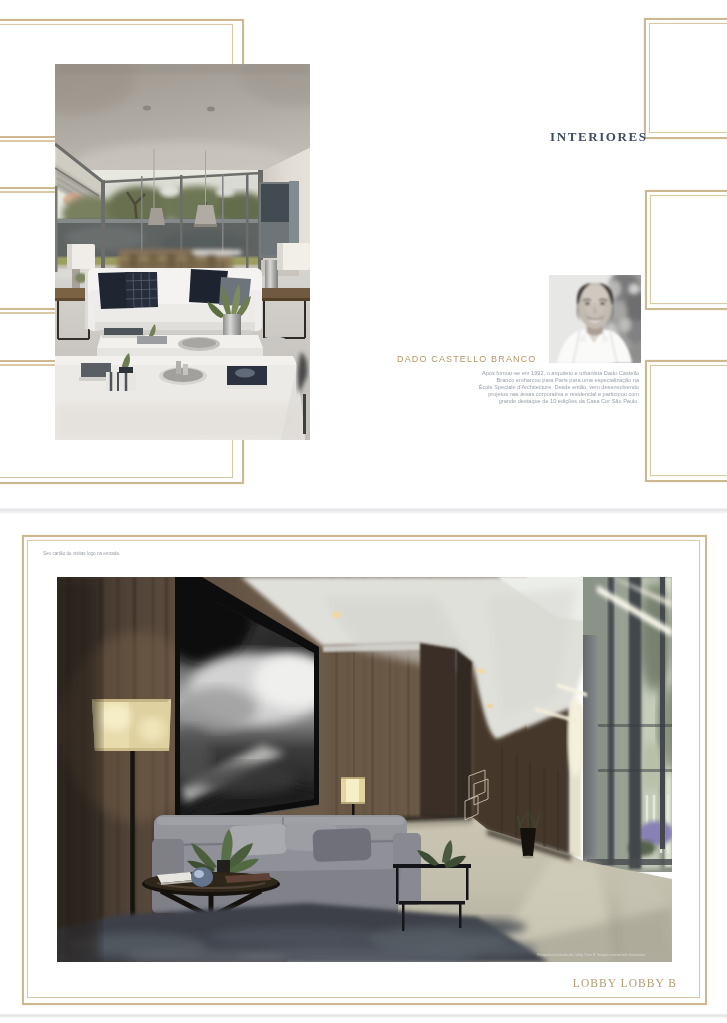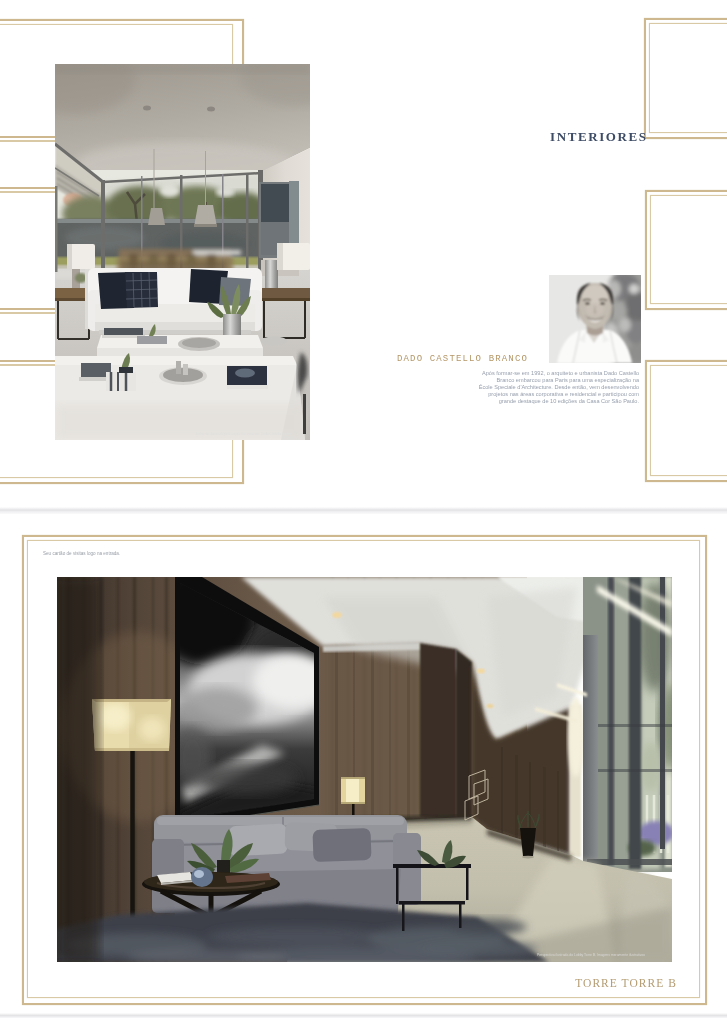--- a/index.html
+++ b/index.html
@@ -304,21 +304,21 @@
     <path d="M38,42.5 Q46,46.5 54,42.5 Q50,47.5 46,47.5 Q42,47.5 38,42.5 Z" fill="#e8e4de"></path>
     <path d="M38,42.5 Q46,47 54,42.5" stroke="#6e665e" stroke-width="1.1" fill="none"></path>
     <path d="M36,40 Q38,43 40,44 M56,40 Q54,43 52,44" stroke="#a89f94" stroke-width="0.9" fill="none"></path>
 
     <path d="M30,30 Q31,42 36,48 Q32,44 30,36 Z" fill="#a89f94" opacity="0.8"></path>
     <path d="M62,30 Q61,42 56,48 Q60,44 62,36 Z" fill="#a89f94" opacity="0.8"></path>
   </g>
 </svg>
 </div>
 
-<div class="abs" style="left:397px;top:354px;font-family:Liberation Mono, monospace;font-size:9px;letter-spacing:1.15px;color:#b49767;">DADO CASTELLO BRANCO</div>
+<div class="abs" style="left:397px;top:354px;font-family:Liberation Sans, sans-serif;font-size:9px;letter-spacing:1.15px;color:#b49767;">DADO CASTELLO BRANCO</div>
 
 <div class="abs" style="left:455px;top:370px;width:184px;text-align:right;font-size:5.6px;line-height:7.1px;color:#98a0ae;">
 Após formar-se em 1992, o arquiteto e urbanista Dado Castello<br>
 Branco embarcou para Paris para uma especialização na<br>
 École Speciale d'Architecture. Desde então, vem desenvolvendo<br>
 projetos nas áreas corporativa e residencial e participou com<br>
 grande destaque de 10 edições da Casa Cor São Paulo.
 </div>
 
 <div class="abs" style="left:0;top:507px;width:727px;height:7px;background:linear-gradient(#ffffff,#e2e2e6 45%,#eeeef1 60%,#fafafb);"></div>
@@ -594,15 +594,15 @@
     <path d="M385,285 q2,-18 9,-22 q4,12 -3,24 z" fill="#4a5a40"></path>
     <path d="M387,287 q13,-10 22,-8 q-6,12 -20,12 z"></path>
   </g>
 
   <rect x="0" y="0" width="42" height="385" fill="#241d16" opacity="0.6" filter="url(#lb6)"></rect>
 
   <text x="588" y="379" font-size="3.4" fill="#d8d8d6" text-anchor="end" font-family="Liberation Sans,sans-serif">Perspectiva ilustrada do Lobby Torre B. Imagens meramente ilustrativas</text>
 </svg>
 </div>
 
-<div class="abs" style="left:400px;top:977px;width:277px;text-align:right;font-family:'Liberation Serif',serif;font-size:11.5px;letter-spacing:1.05px;color:#b49c72;">TORRE TORRE B</div>
+<div class="abs" style="left:400px;top:977px;width:277px;text-align:right;font-family:'Liberation Serif',serif;font-size:11.5px;letter-spacing:1.05px;color:#b49c72;">LOBBY LOBBY B</div>
 
 <div class="abs" style="left:0;top:1013px;width:727px;height:5px;background:linear-gradient(#fefefe,#e4e4e6 50%,#f8f8fa);"></div>
 
 </body></html>

